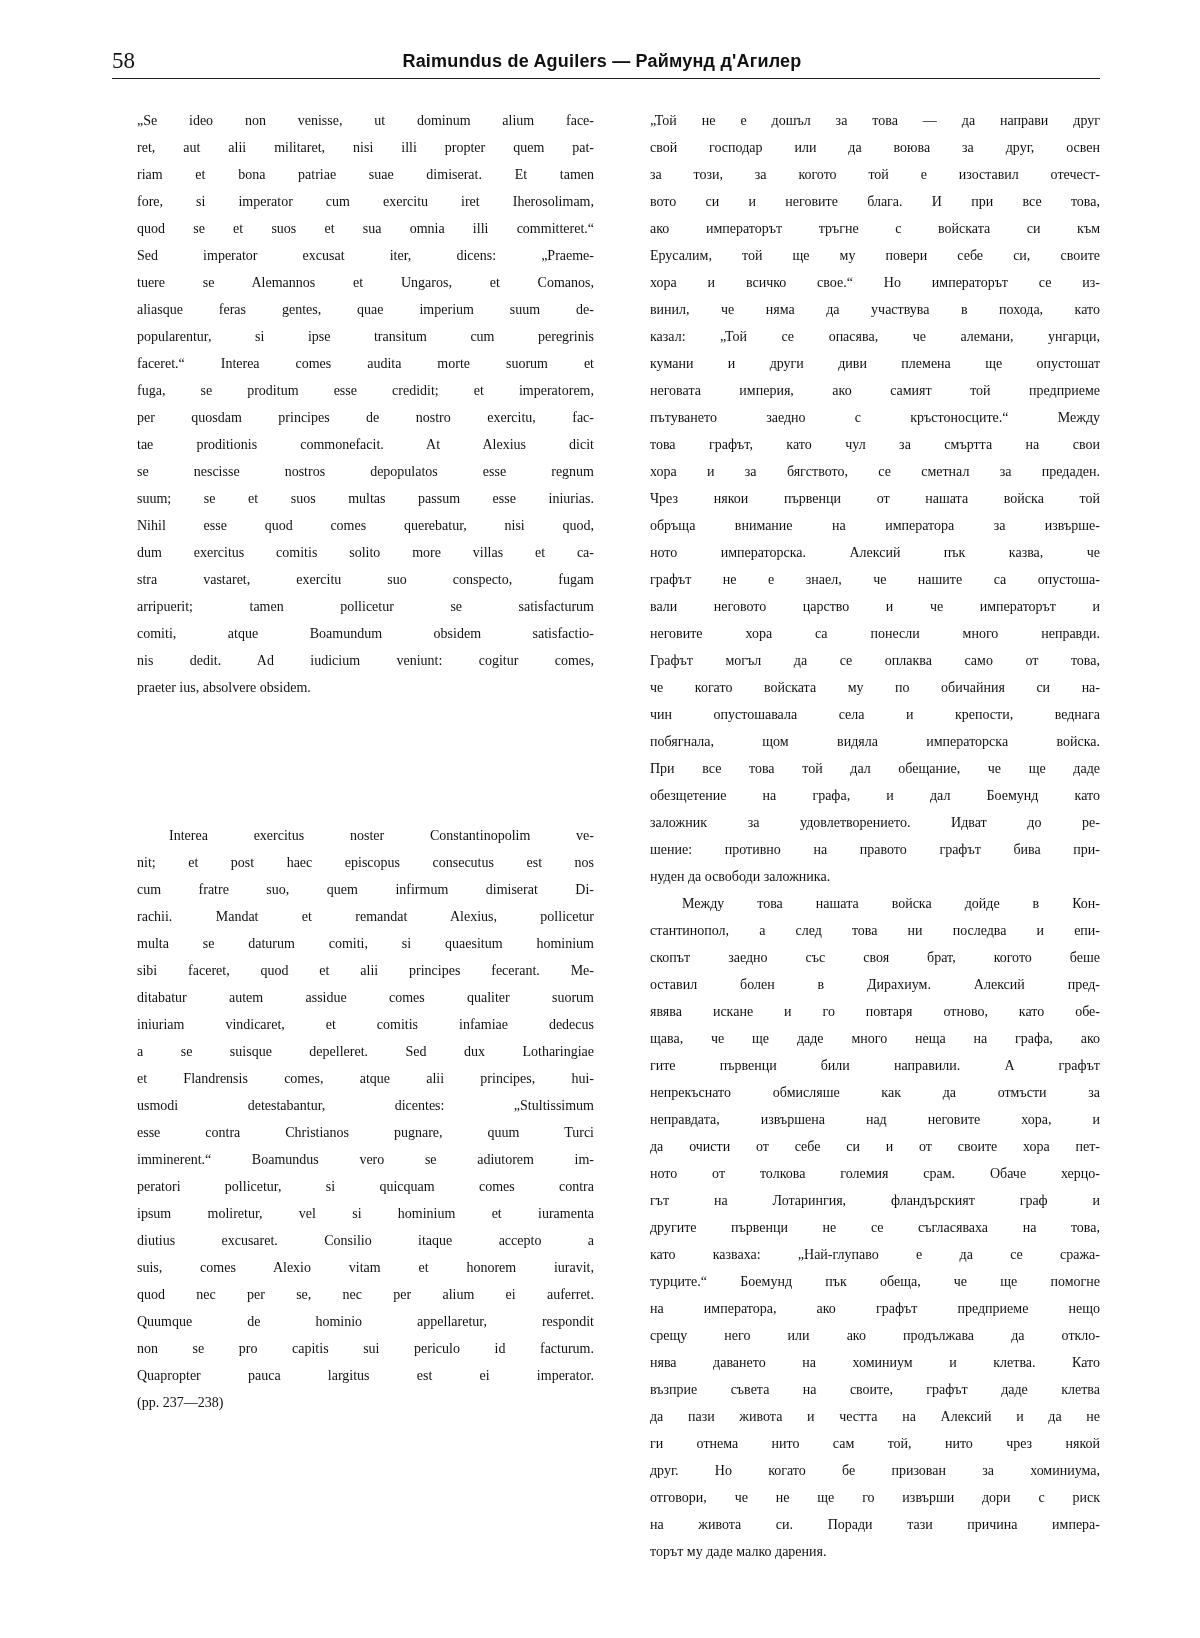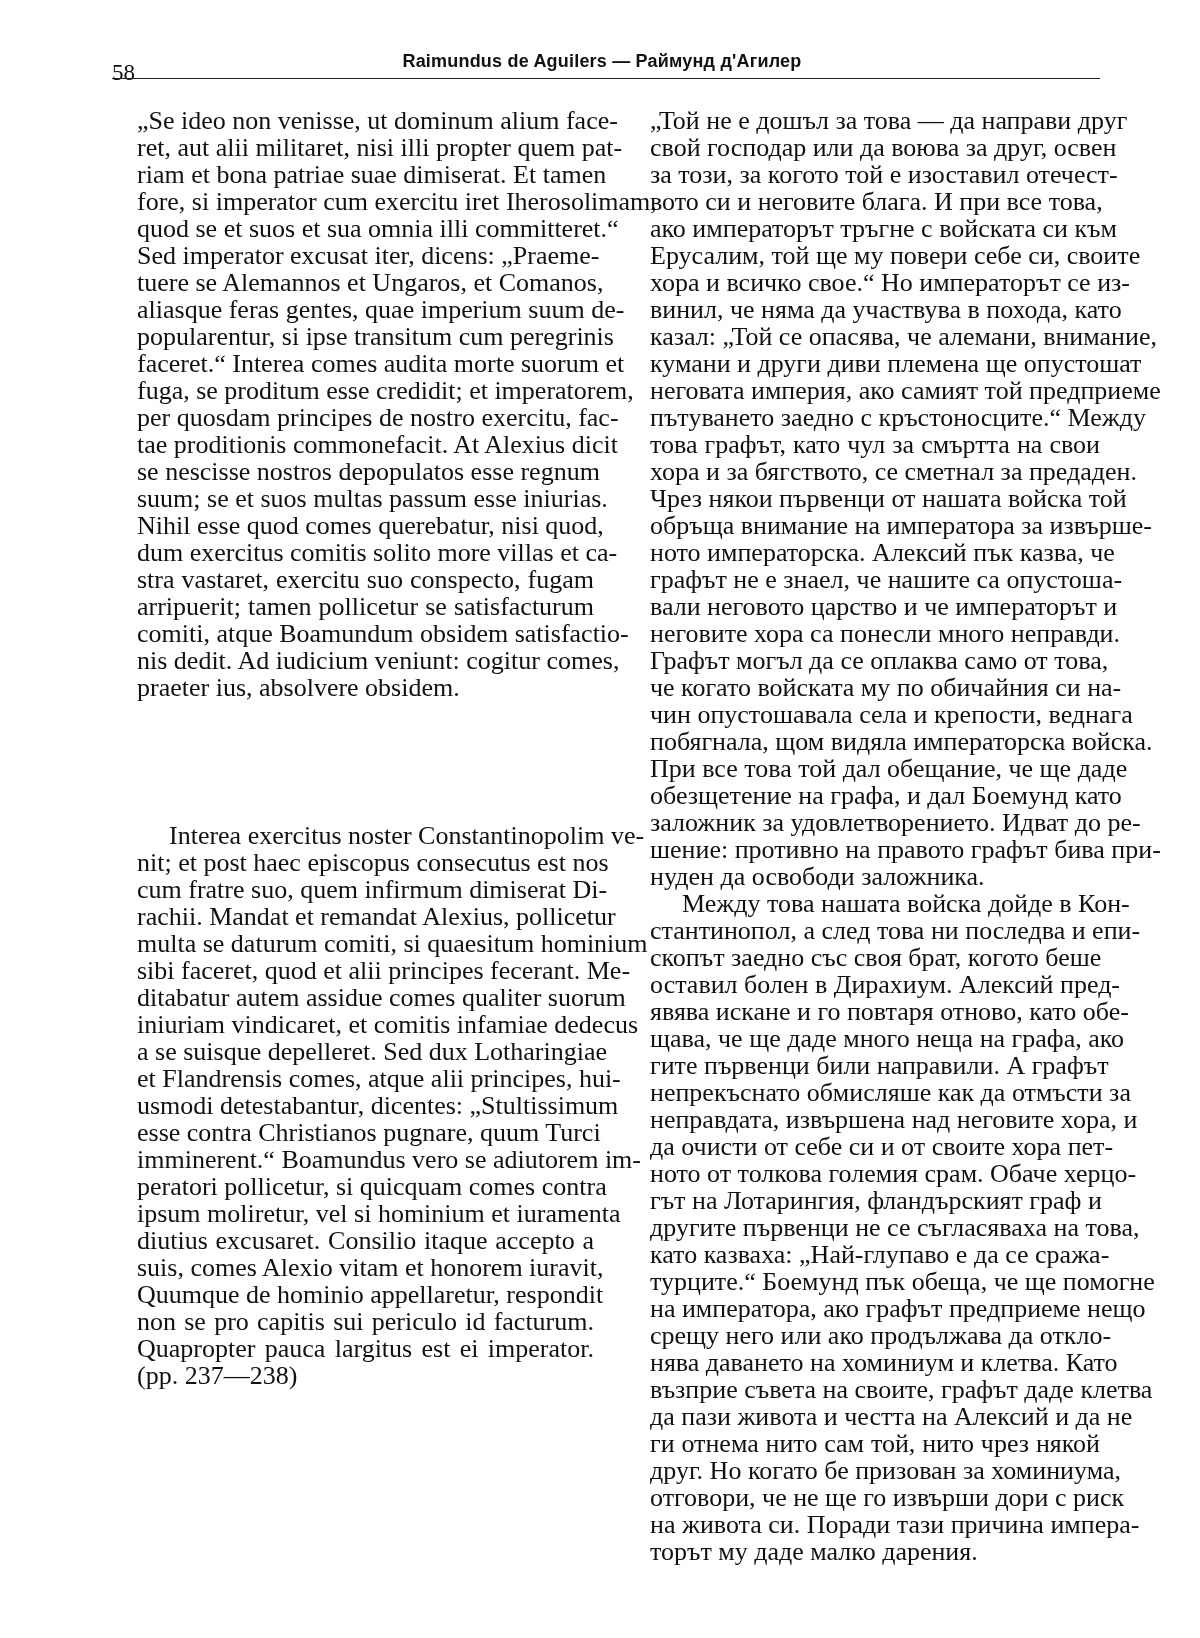--- a/index.html
+++ b/index.html
@@ -1,25 +1,25 @@
 <!DOCTYPE html>
 <html><head>
 <meta charset="utf-8">
 <style>
   html, body { margin: 0; padding: 0; background: #ffffff; }
   body { width: 1200px; height: 1638px; position: relative; overflow: hidden;
          font-family: "Liberation Serif", "DejaVu Serif", serif; color: #111; }
   .header { position: absolute; top: 48px; left: 112px; width: 980px; height: 30px; }
-  .page-num { position: absolute; left: 0; top: 12px; font-size: 23px; text-align: right; }
+  .page-num { position: absolute; left: 0; top: 0; font-size: 23px; text-align: right; }
   .running-title { position: absolute; left: 0; right: 0; top: 3px; text-align: center;
                    font-family: "Liberation Sans Narrow", "Liberation Sans", sans-serif;
                    font-size: 18px; letter-spacing: 0.2px; font-weight: bold; }
   .rule { position: absolute; top: 78px; left: 112px; width: 988px; height: 0;
           border-top: 1.5px solid #222; }
-  .col { position: absolute; font-size: 26px; line-height: 27px; }
+  .col { position: absolute; font-size: 14px; line-height: 27px; }
   .col .line { white-space: nowrap; text-align: justify; text-align-last: justify; height: 27px; display: block; }
   .col .line.last { text-align-last: left; }
   .col .line.indent { padding-left: 32px; }
   #left-col-1 { left: 137px; top: 107px; width: 457px; }
   #left-col-2 { left: 137px; top: 822px; width: 457px; }
   #right-col { left: 650px; top: 107px; width: 450px; }
 </style>
 </head>
 <body>
 
@@ -64,36 +64,37 @@
     <span class="line">iniuriam vindicaret, et comitis infamiae dedecus</span>
     <span class="line">a se suisque depelleret. Sed dux Lotharingiae</span>
     <span class="line">et Flandrensis comes, atque alii principes, hui-</span>
     <span class="line">usmodi detestabantur, dicentes: „Stultissimum</span>
     <span class="line">esse contra Christianos pugnare, quum Turci</span>
     <span class="line">imminerent.“ Boamundus vero se adiutorem im-</span>
     <span class="line">peratori pollicetur, si quicquam comes contra</span>
     <span class="line">ipsum moliretur, vel si hominium et iuramenta</span>
     <span class="line">diutius excusaret. Consilio itaque accepto a</span>
     <span class="line">suis, comes Alexio vitam et honorem iuravit,</span>
+    <span class="line">quod nec per se, nec per alium ei auferret.</span>
     <span class="line">Quumque de hominio appellaretur, respondit</span>
     <span class="line">non se pro capitis sui periculo id facturum.</span>
     <span class="line">Quapropter pauca largitus est ei imperator.</span>
     <span class="line last">(pp. 237—238)</span>
   </div>
 <div class="col" id="right-col">
   <div>
       <span class="line">„Той не е дошъл за това — да направи друг</span>
       <span class="line">свой господар или да воюва за друг, освен</span>
       <span class="line">за този, за когото той е изоставил отечест-</span>
       <span class="line">вото си и неговите блага. И при все това,</span>
       <span class="line">ако императорът тръгне с войската си към</span>
       <span class="line">Ерусалим, той ще му повери себе си, своите</span>
       <span class="line">хора и всичко свое.“ Но императорът се из-</span>
       <span class="line">винил, че няма да участвува в похода, като</span>
-      <span class="line">казал: „Той се опасява, че алемани, внимание,</span>
+      <span class="line">казал: „Той се опасява, че алемани, унгарци,</span>
       <span class="line">кумани и други диви племена ще опустошат</span>
       <span class="line">неговата империя, ако самият той предприеме</span>
       <span class="line">пътуването заедно с кръстоносците.“ Между</span>
       <span class="line">това графът, като чул за смъртта на свои</span>
       <span class="line">хора и за бягството, се сметнал за предаден.</span>
       <span class="line">Чрез някои първенци от нашата войска той</span>
       <span class="line">обръща внимание на императора за извърше-</span>
       <span class="line">ното императорска. Алексий пък казва, че</span>
       <span class="line">графът не е знаел, че нашите са опустоша-</span>
       <span class="line">вали неговото царство и че императорът и</span>

